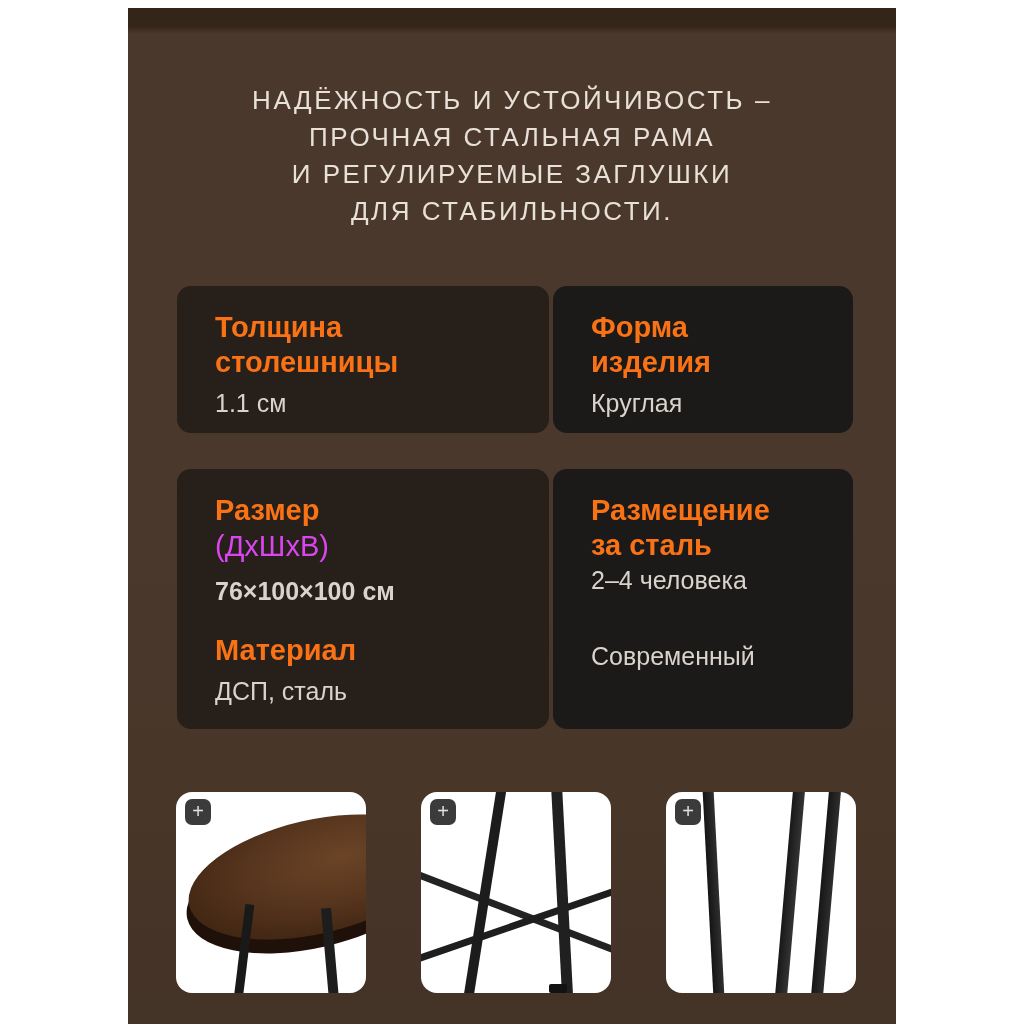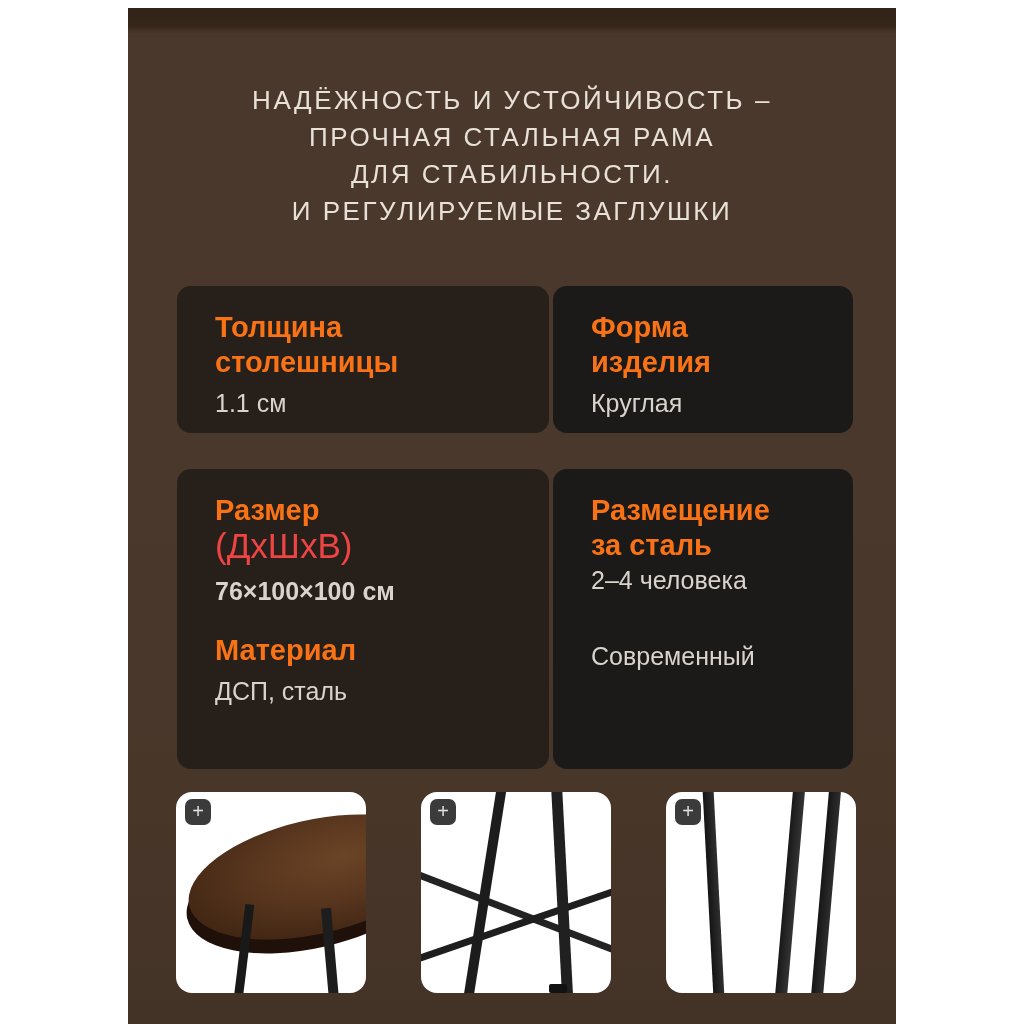--- a/index.html
+++ b/index.html
@@ -23,24 +23,24 @@
     font-size:26px; line-height:37px; letter-spacing:2.5px;
   }
   .headline .hl-line { display:block; white-space:nowrap; }
 
   .card {
     position:absolute; border-radius:14px; color:#f4f1ed;
   }
   .card-left  { background:#271f19; left:49px;  width:372px; }
   .card-right { background:#1b1a19; left:425px; width:300px; }
   .row1 { top:278px; height:147px; }
-  .row2 { top:461px; height:300px; }
+  .row2 { top:461px; height:260px; }
   .card .inner { position:absolute; left:38px; top:24px; right:14px; }
   .spec-label { font-weight:700; font-size:29px; line-height:35px; color:#f97316; }
-  .spec-label-sub { font-weight:400; font-size:35px; line-height:36px; color:#ef4444; }
+  .spec-label-sub { font-weight:400; font-size:29px; line-height:36px; color:#d946ef; }
   .spec-value { font-weight:400; font-size:25px; line-height:30px; color:#d9d3cc; margin-top:8px; }
   .group2 { position:absolute; left:38px; top:164px; right:14px; }
 
   .thumbs {
     position:absolute; left:48px; top:784px; width:680px; height:201px;
     display:flex; gap:55px;
   }
   .thumb {
     position:relative; width:190px; height:201px; background:#ffffff;
     border-radius:16px; overflow:hidden; flex:0 0 auto;
@@ -80,22 +80,22 @@
 </head>
 <body>
 
 <div class="page">
   <div class="panel">
     <div class="top-band"></div>
 
     <h1 class="headline">
       <span class="hl-line">НАДЁЖНОСТЬ И УСТОЙЧИВОСТЬ –</span>
       <span class="hl-line">ПРОЧНАЯ СТАЛЬНАЯ РАМА</span>
+      <span class="hl-line">И РЕГУЛИРУЕМЫЕ ЗАГЛУШКИ</span>
       <span class="hl-line">ДЛЯ СТАБИЛЬНОСТИ.</span>
-      <span class="hl-line">И РЕГУЛИРУЕМЫЕ ЗАГЛУШКИ</span>
     </h1>
 
     <div class="card card-left row1">
       <div class="inner">
         <div class="spec-label">
           <span>Толщина</span><br>
           <span>столешницы</span>
         </div>
         <div class="spec-value">1.1 см</div>
       </div>

